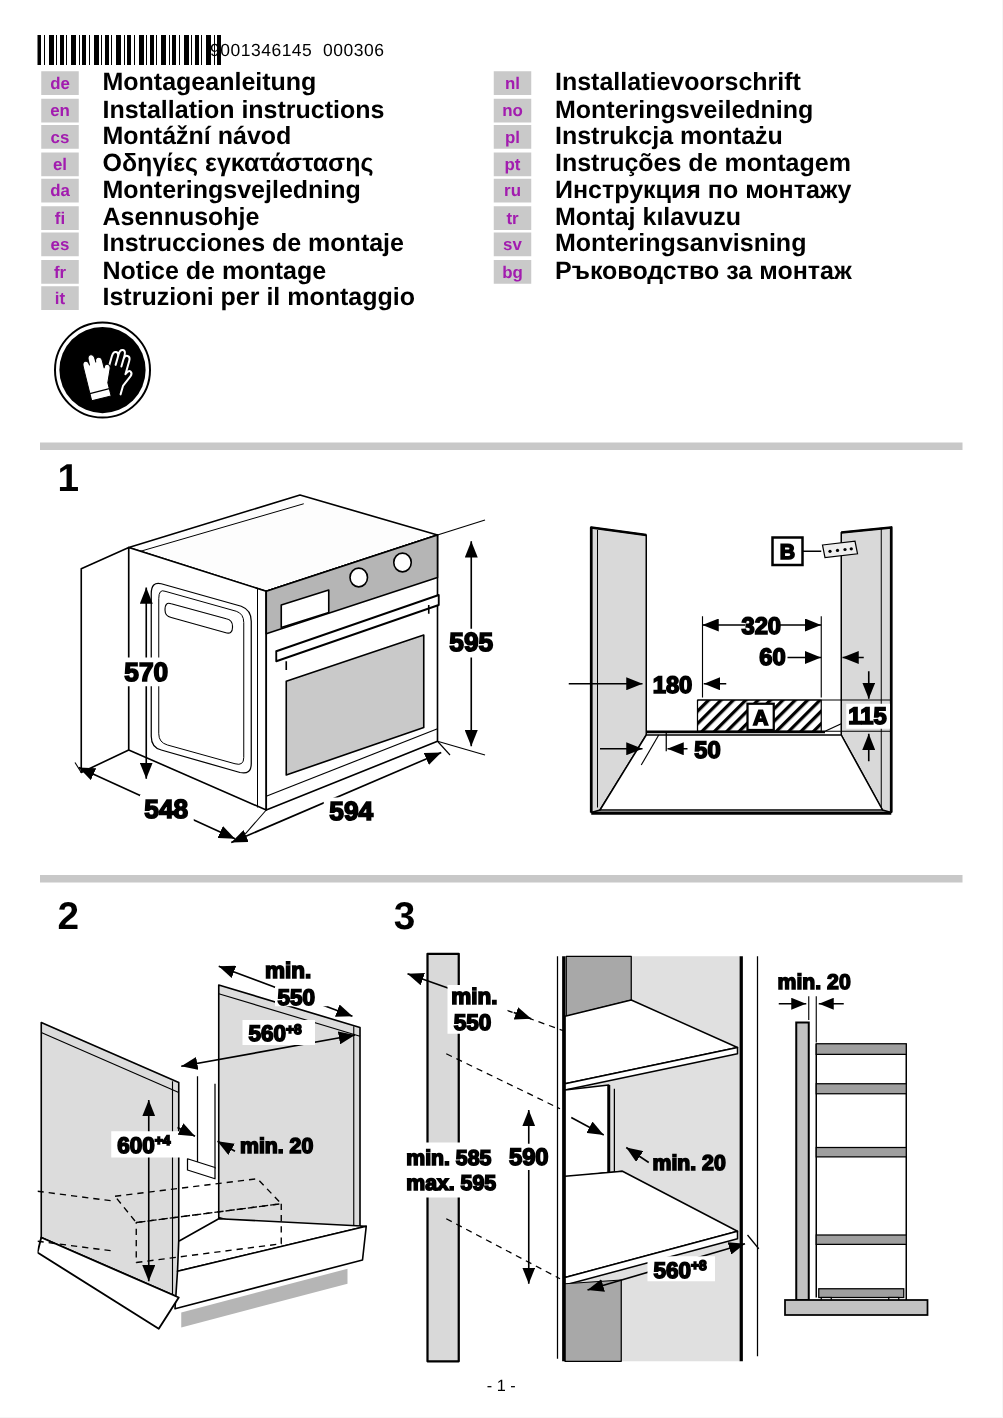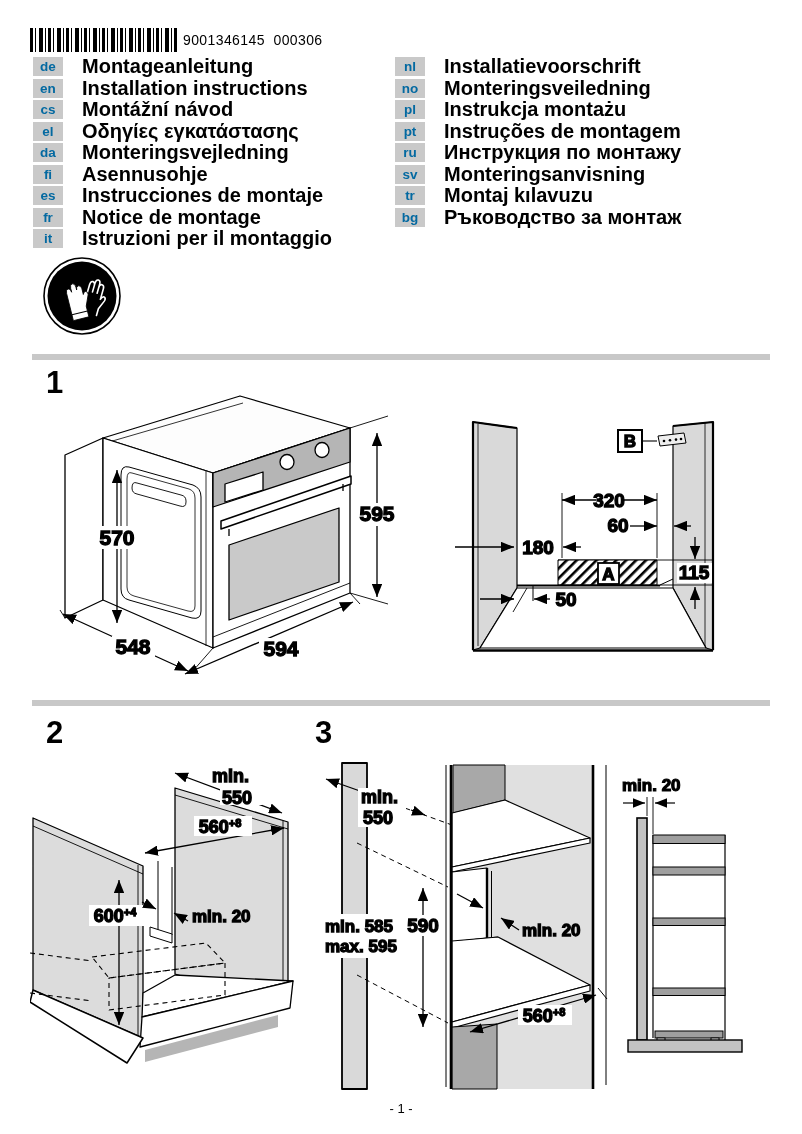--- a/index.html
+++ b/index.html
@@ -1,25 +1,25 @@
 <!DOCTYPE html>
 <html><head>
 <meta charset="utf-8">
 <style>
   html,body{margin:0;padding:0;background:#f0f0f0;}
   .page{position:relative;width:802px;height:1134px;background:#ffffff;margin:0 auto;
         font-family:"Liberation Sans",sans-serif;color:#000;overflow:hidden;}
   .abs{position:absolute;}
   .barcode-bars{position:absolute;left:30px;top:28px;width:148px;height:24px;
     background:repeating-linear-gradient(90deg,#000 0 3px,#fff 3px 5px,#000 5px 6px,#fff 6px 9px,#000 9px 13px,#fff 13px 15px,#000 15px 16px,#fff 16px 18px);}
-  .barcode-text{position:absolute;left:183px;top:32px;font-size:14px;white-space:pre;letter-spacing:.4px;}
+  .barcode-text{position:absolute;left:168px;top:32px;font-size:14px;white-space:pre;letter-spacing:.4px;}
   .lang-col{position:absolute;top:56px;}
   .lang-col.left{left:33px;} .lang-col.right{left:395px;}
   .lang-row{display:flex;align-items:center;height:21.5px;}
-  .lang-code{width:30px;height:19px;background:#c9c9c9;color:#0369a1;font-weight:bold;font-size:13.5px;
+  .lang-code{width:30px;height:19px;background:#c9c9c9;color:#a21caf;font-weight:bold;font-size:13.5px;
     display:flex;align-items:center;justify-content:center;flex:0 0 auto;}
   .lang-label{margin-left:19px;font-weight:bold;font-size:20px;white-space:nowrap;}
   .rule{position:absolute;left:32px;width:738px;height:6px;background:#c8c8c8;}
   .fignum{position:absolute;font-weight:bold;font-size:31px;}
   .footer{position:absolute;left:0;top:1101px;width:100%;text-align:center;font-size:13px;}
   svg text{font-family:"Liberation Sans",sans-serif;font-weight:bold;fill:#000;}
   svg{display:block;}
 </style>
 </head>
 <body>
@@ -95,26 +95,26 @@
       </div>
     <div class="lang-row">
         <span class="lang-code">pt</span>
         <span class="lang-label">Instruções de montagem</span>
       </div>
     <div class="lang-row">
         <span class="lang-code">ru</span>
         <span class="lang-label">Инструкция по монтажу</span>
       </div>
     <div class="lang-row">
+        <span class="lang-code">tr</span>
+        <span class="lang-label">Montaj kılavuzu</span>
+      </div>
+    <div class="lang-row">
         <span class="lang-code">sv</span>
         <span class="lang-label">Monteringsanvisning</span>
-      </div>
-    <div class="lang-row">
-        <span class="lang-code">tr</span>
-        <span class="lang-label">Montaj kılavuzu</span>
       </div>
     <div class="lang-row">
         <span class="lang-code">bg</span>
         <span class="lang-label">Ръководство за монтаж</span>
       </div>
   </div>
 
   <svg class="abs" style="left:42px;top:256px" width="80" height="80" viewBox="0 0 80 80">
     <circle cx="40" cy="40" r="38" fill="none" stroke="#000" stroke-width="1.6"></circle>
     <circle cx="40" cy="40" r="34.5" fill="#000"></circle>

